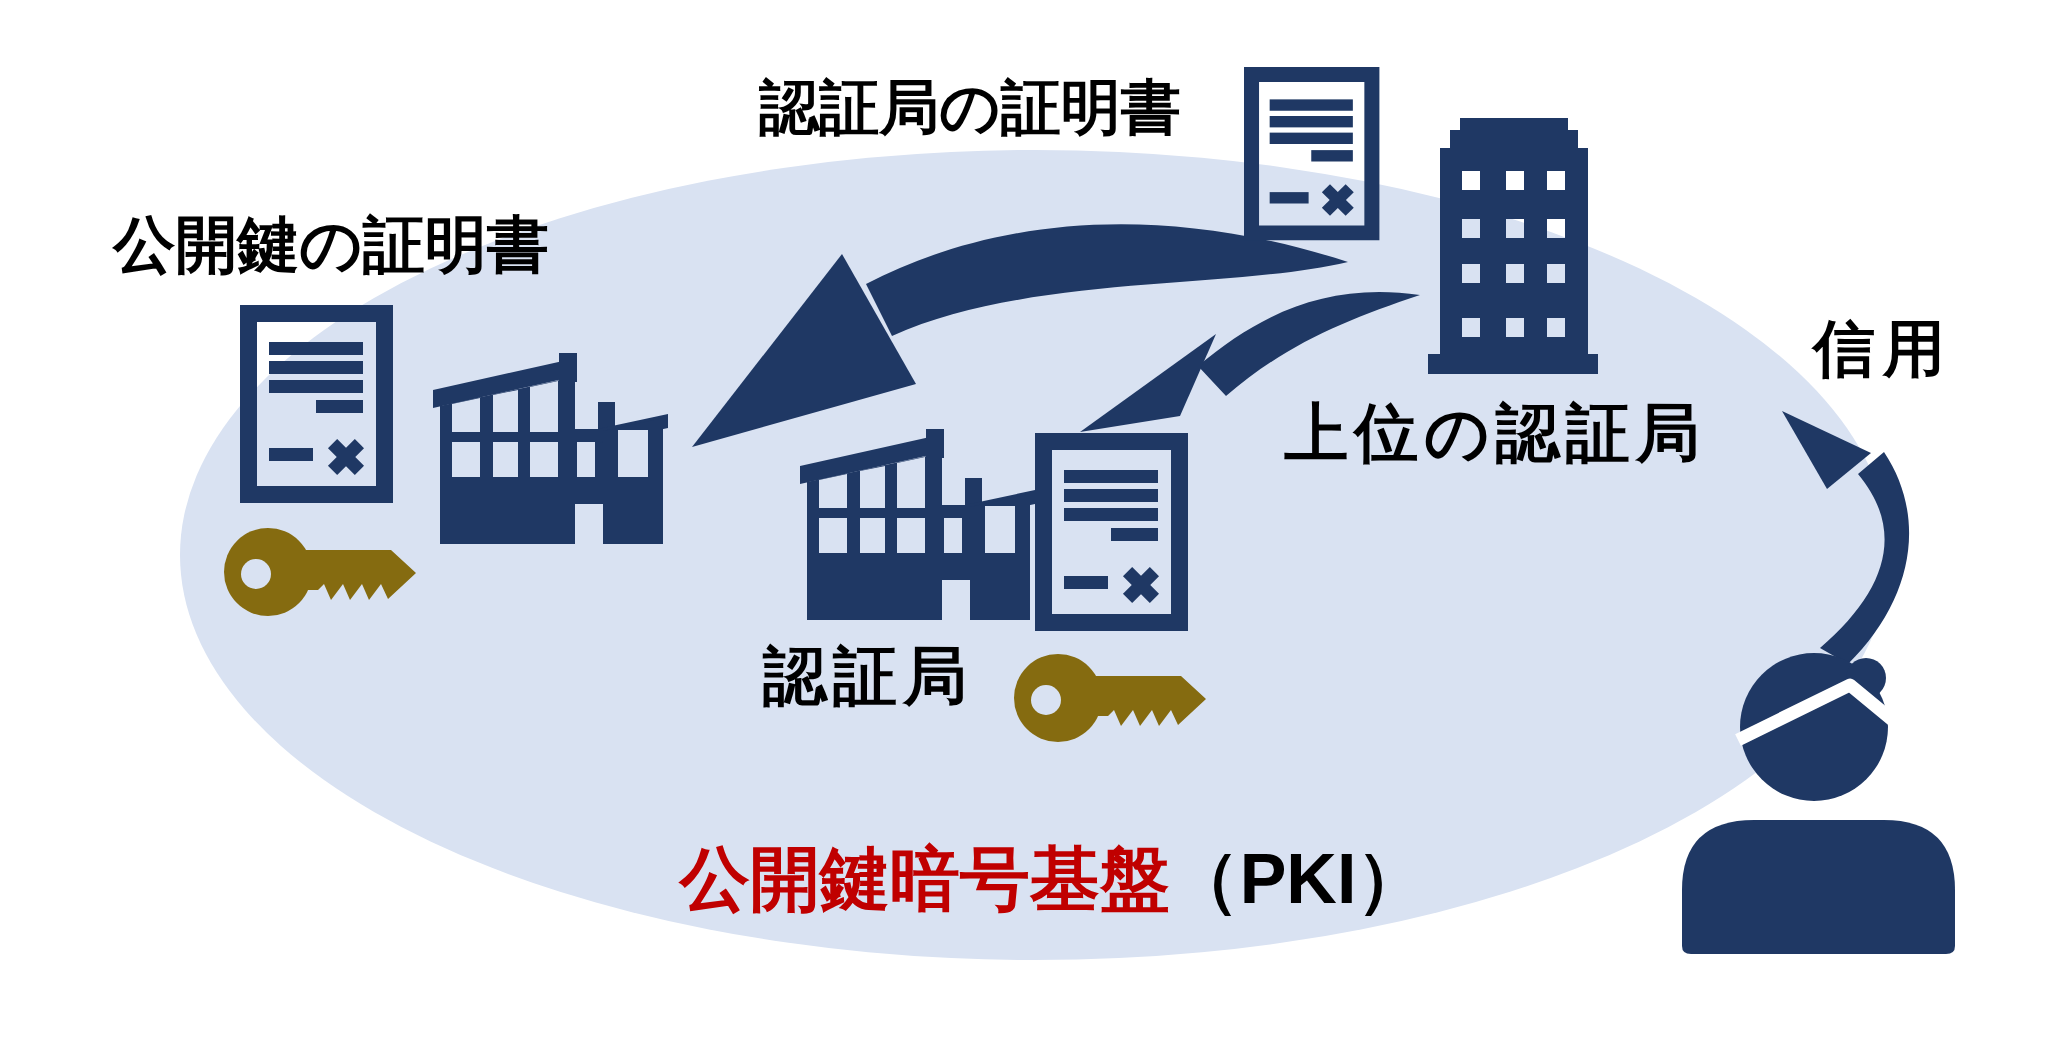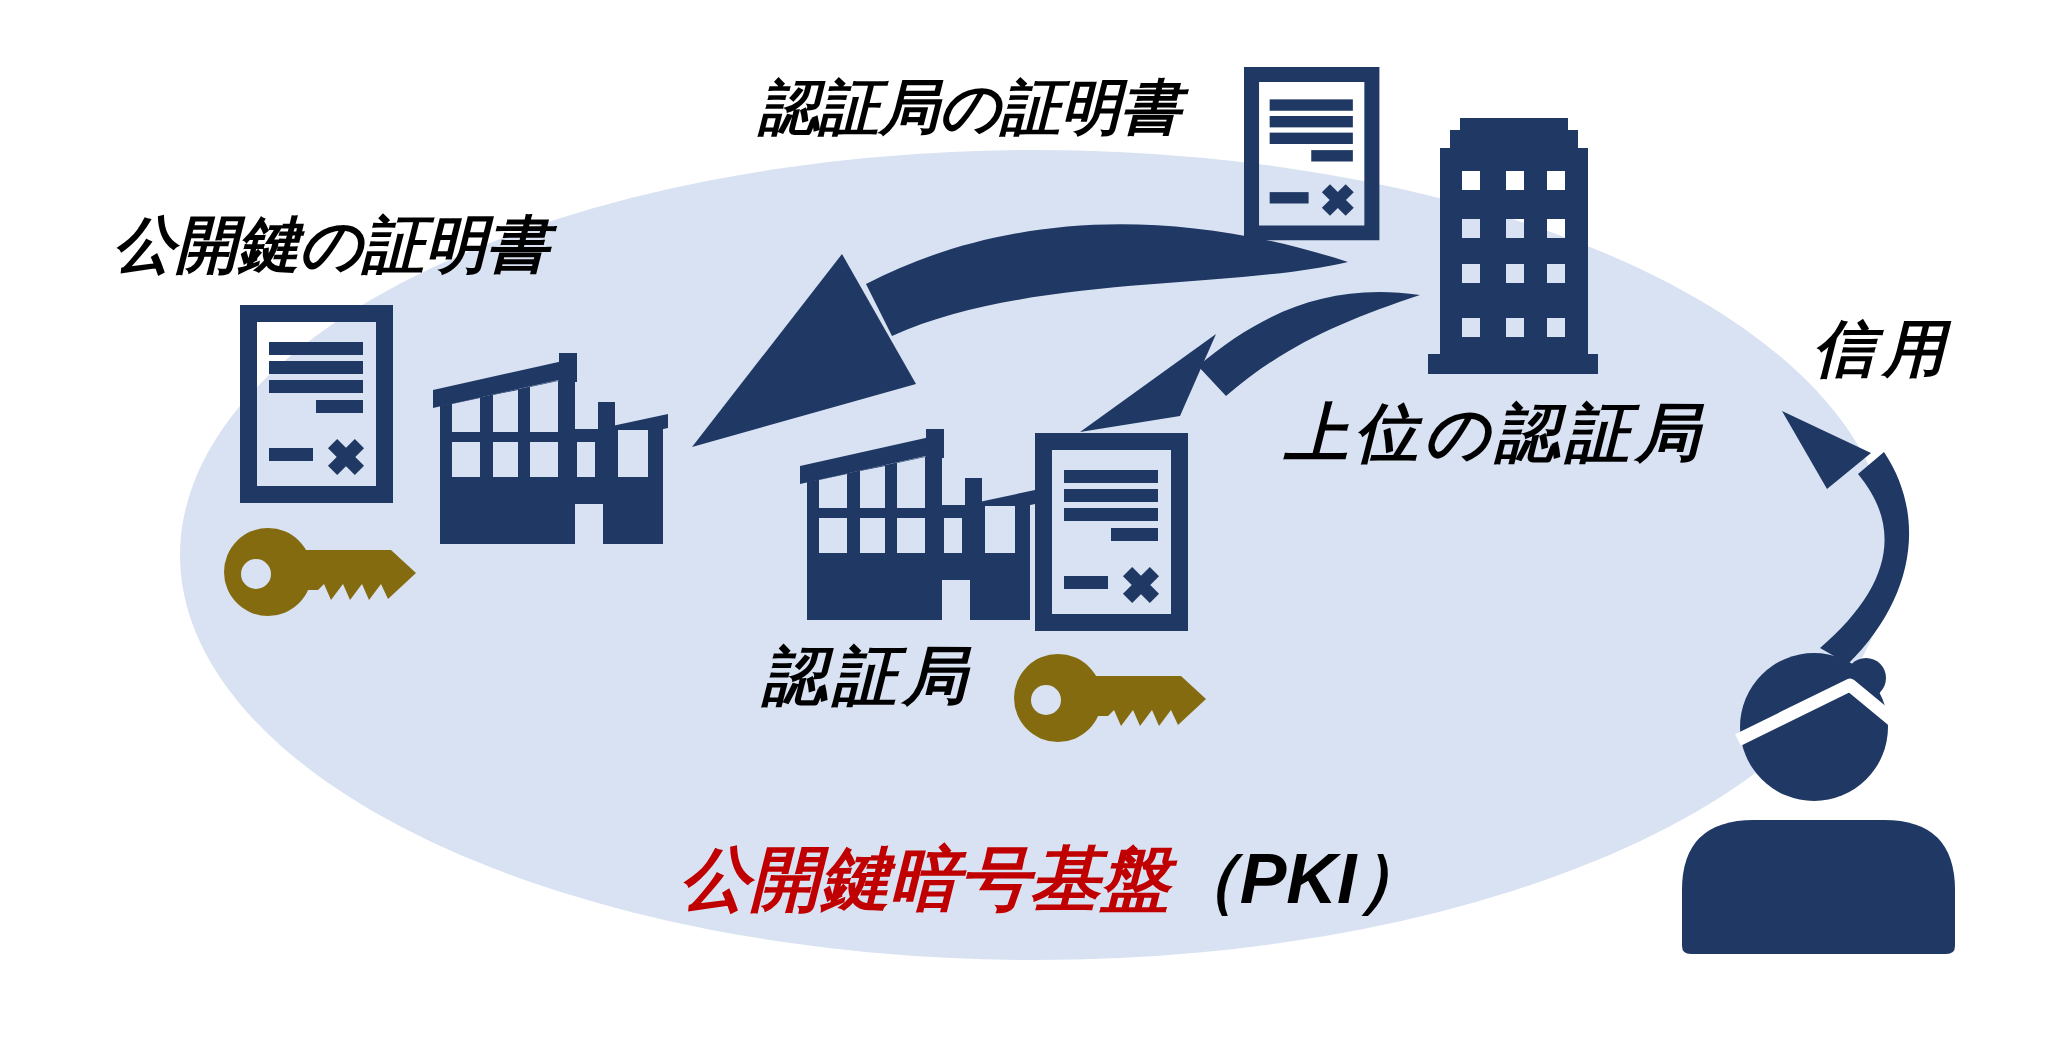--- a/index.html
+++ b/index.html
@@ -1,20 +1,20 @@
 <!DOCTYPE html>
 <html style="--navy: #1f3864; --ellipse-fill: #d9e2f2; --red: #c00000; --gold: #856b10; --background: #ffffff;"><head>
 <meta charset="utf-8">
 <style>
   :root{
     --navy:#1f3864; --ellipse-fill:#d9e2f2; --red:#c00000;
     --gold:#856b10; --background:#ffffff;
   }
   html,body{margin:0;padding:0;background:var(--background);}
-  .stage{width:2048px;height:967px;position:relative;overflow:hidden;background:var(--background);font-style:italic;}
+  .stage{width:2048px;height:967px;position:relative;overflow:hidden;background:var(--background);}
   svg{display:block;}
   .navy{fill:var(--navy);}
   .gold{fill:var(--gold);}
   .win{fill:var(--ellipse-fill);}
   .pki-ellipse{fill:var(--ellipse-fill);}
   .hairline{stroke:#fff;stroke-width:13;fill:none;stroke-linejoin:round;stroke-linecap:butt;}
   text{
     font-family:"Liberation Sans","DejaVu Sans",sans-serif;
     font-weight:700;fill:#000;
   }

